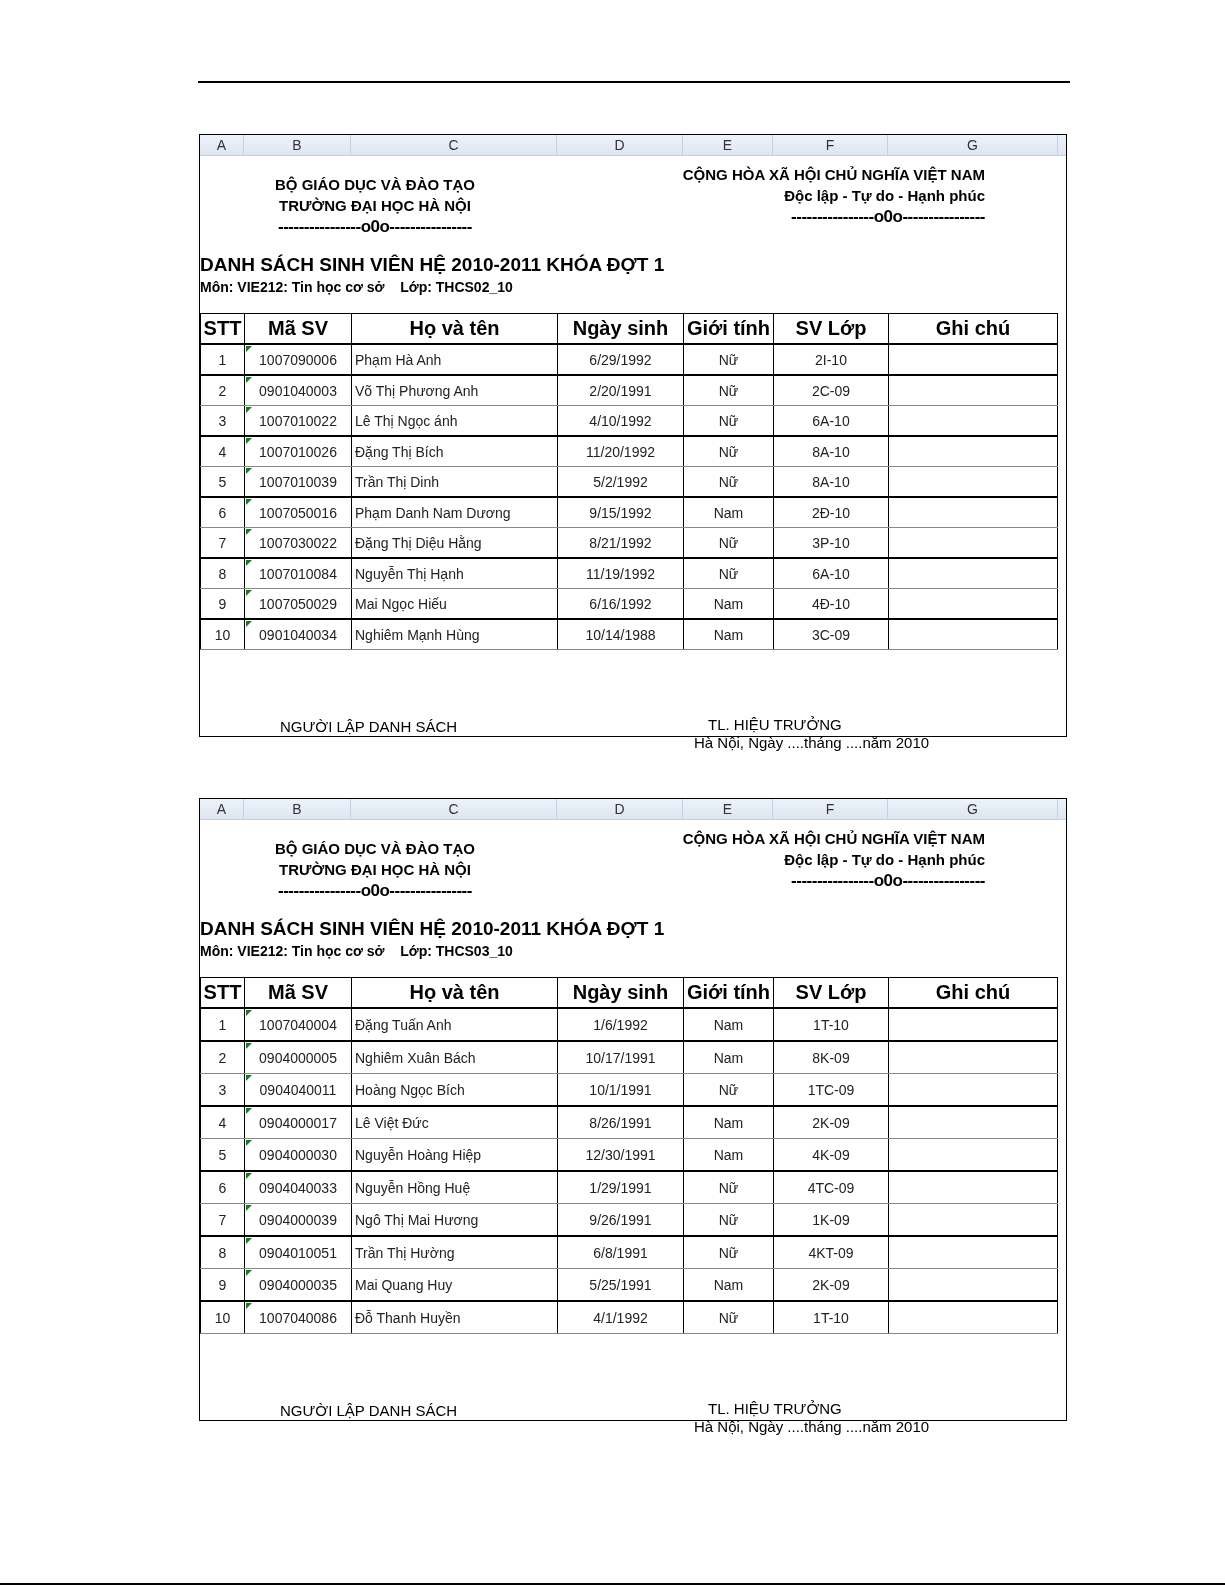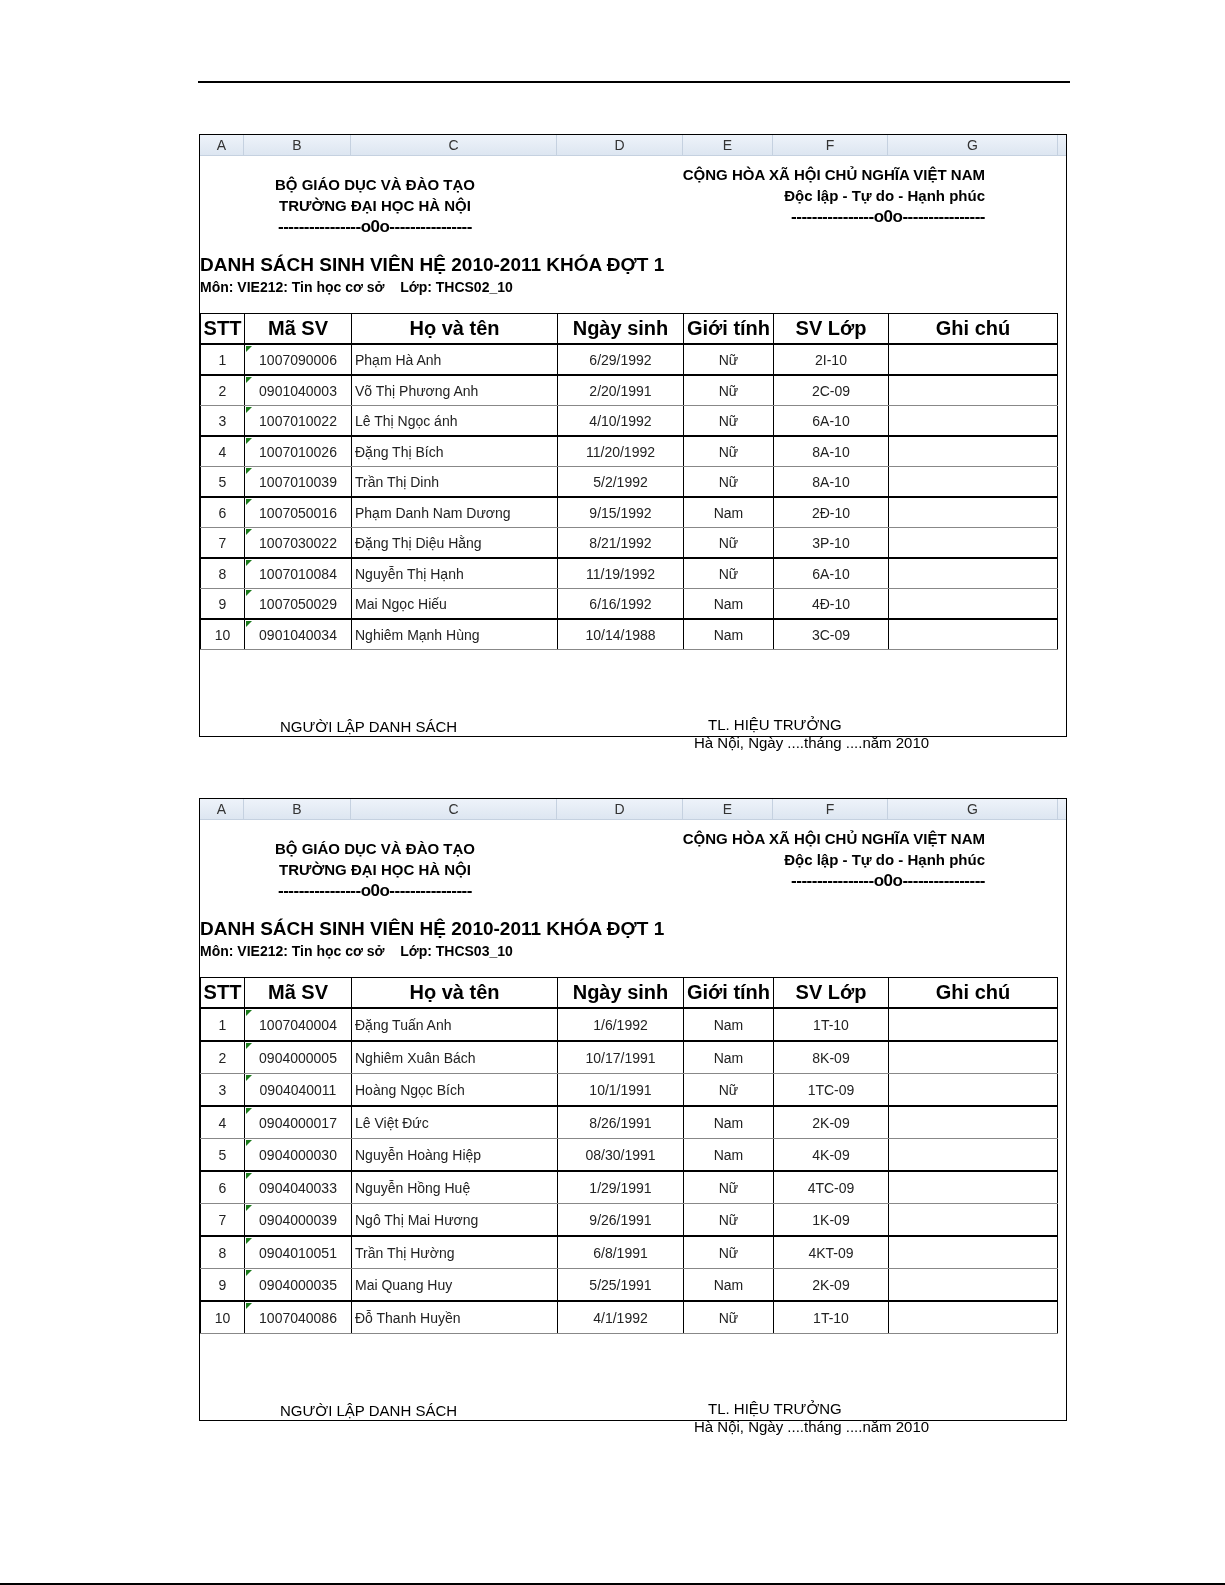--- a/index.html
+++ b/index.html
@@ -275,21 +275,21 @@
           <td class="name">Lê Việt Đức</td>
           <td>8/26/1991</td>
           <td>Nam</td>
           <td>2K-09</td>
           <td></td>
         </tr>
         <tr class="thick">
           <td>5</td>
           <td class="id">0904000030</td>
           <td class="name">Nguyễn Hoàng Hiệp</td>
-          <td>08/30/1991</td>
+          <td>12/30/1991</td>
           <td>Nam</td>
           <td>4K-09</td>
           <td></td>
         </tr>
         <tr>
           <td>6</td>
           <td class="id">0904040033</td>
           <td class="name">Nguyễn Hồng Huệ</td>
           <td>1/29/1991</td>
           <td>Nữ</td>

